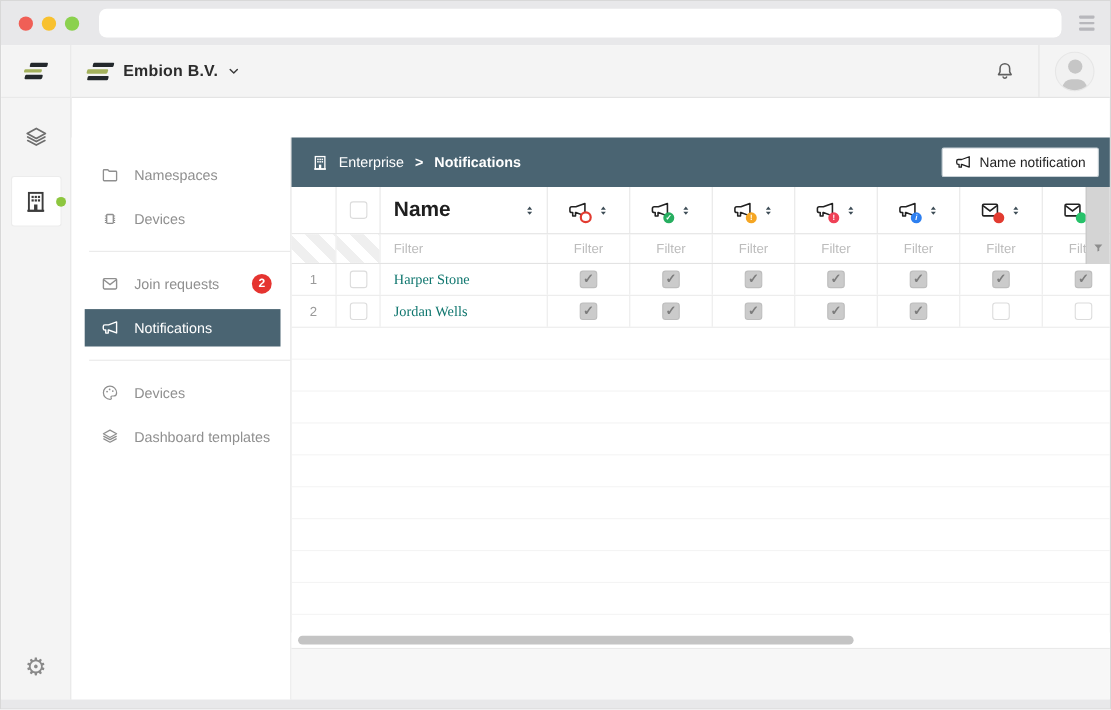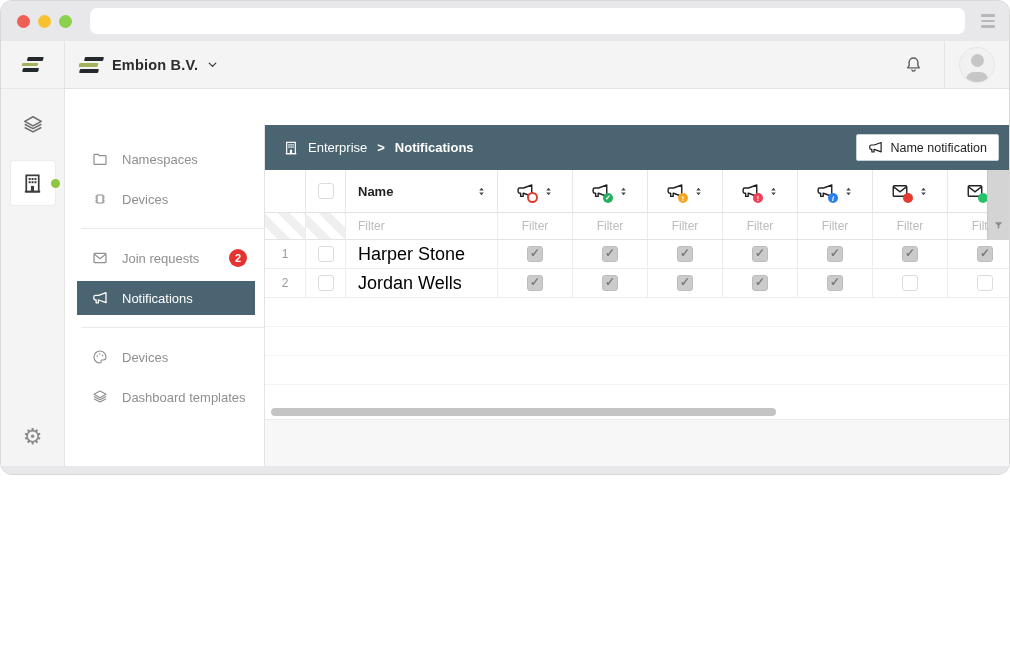--- a/index.html
+++ b/index.html
@@ -1,18 +1,18 @@
 <!DOCTYPE html>
 <html><head>
 <meta charset="utf-8">
 <style>
   * { margin:0; padding:0; box-sizing:border-box; }
   body { font-family:"Liberation Sans", sans-serif; background:#fff; width:1010px; height:645px; overflow:hidden; }
 
-  .window { width:1010px; height:475px; border:1px solid #d8d8d8; border-radius:12px; overflow:hidden; display:flex; flex-direction:column; background:#e8e8ea; }
+  .window { width:1010px; height:645px; border:1px solid #d8d8d8; border-radius:0; overflow:hidden; display:flex; flex-direction:column; background:#e8e8ea; }
 
   
   .chrome { height:40px; flex:0 0 40px; display:flex; align-items:center; padding:0 12px 0 16px; background:#e8e8ea; }
   .lights { display:flex; gap:8px; }
   .light { width:13px; height:13px; border-radius:50%; }
   .light.red { background:#f05f56; } .light.yellow { background:#f8c12f; } .light.green { background:#8bd14e; }
   .urlbar { flex:1; height:26px; background:#fff; border-radius:7px; margin:0 14px 0 18px; border:none; font-size:13px; padding:0 10px; color:#555; outline:none; }
   .hamburger { width:18px; display:flex; flex-direction:column; gap:3px; padding:2px; }
   .hamburger span { display:block; height:2.5px; background:#b7b7bc; border-radius:1px; }
 
@@ -71,29 +71,29 @@
   
   .table-wrap { flex:1; position:relative; overflow:hidden; min-height:0; }
   .grid-row { display:grid; grid-template-columns:41px 40px 152px repeat(7, 75px); }
   .cell { border-right:1px solid #ececec; display:flex; align-items:center; }
   .h-row { height:43px; border-bottom:1px solid #e3e3e3; }
   .h-row .cell { border-right:1px solid #e7e7e7; }
   .f-row { height:27px; border-bottom:1px solid #e3e3e3; }
   .d-row { height:29px; border-bottom:1px solid #ececec; }
   .e-row { height:29px; border-bottom:1px solid #f4f4f4; }
   .cell.center { justify-content:center; }
-  .name-h { padding:0 10px 0 12px; justify-content:space-between; font-size:13px; font-weight:bold; color:#1f1f1f; }
+  .name-h { padding:0 10px 0 12px; justify-content:space-between; font-size:19px; font-weight:bold; color:#1f1f1f; }
   .sort-ic { display:flex; flex:0 0 auto; }
   .icon-h { justify-content:center; gap:9px; color:#222; }
   .striped { background:repeating-linear-gradient(45deg, #ffffff 0 9px, #efefef 9px 18px); }
   .filter-txt { color:#bcbcbc; font-size:12px; }
   .f-name { padding-left:12px; }
   .f-ic { justify-content:center; }
   .rownum { justify-content:center; color:#9a9a9a; font-size:12px; }
-  .name-cell { padding-left:12px; font-size:18px; color:#000000; }
+  .name-cell { padding-left:12px; font-size:13px; color:#0f766e;font-family:Liberation Serif, serif; }
 
   .cb { width:16px; height:16px; border:1px solid #dcdcdc; border-radius:3px; background:#fff; position:relative; }
   .cb.checked { background:#cbcbcb; border-color:#bdbdbd; }
   .cb.checked::after { content:"\2713"; position:absolute; left:0; top:-1px; width:100%; text-align:center; font-size:12px; font-weight:bold; color:#7c7c7c; }
 
   .ic-badge { position:relative; display:flex; }
   .badge { position:absolute; right:-4px; bottom:-3px; width:10px; height:10px; border-radius:50%; display:flex; align-items:center; justify-content:center; font-size:7px; font-weight:bold; color:#fff; }
   .badge.red-ring { background:#fff; border:2.5px solid #e23b30; width:11px; height:11px; }
   .badge.green-check { background:#27ae60; } .badge.green-check::after { content:"\2713"; }
   .badge.amber-alert { background:#f5a623; } .badge.amber-alert::after { content:"!"; }

